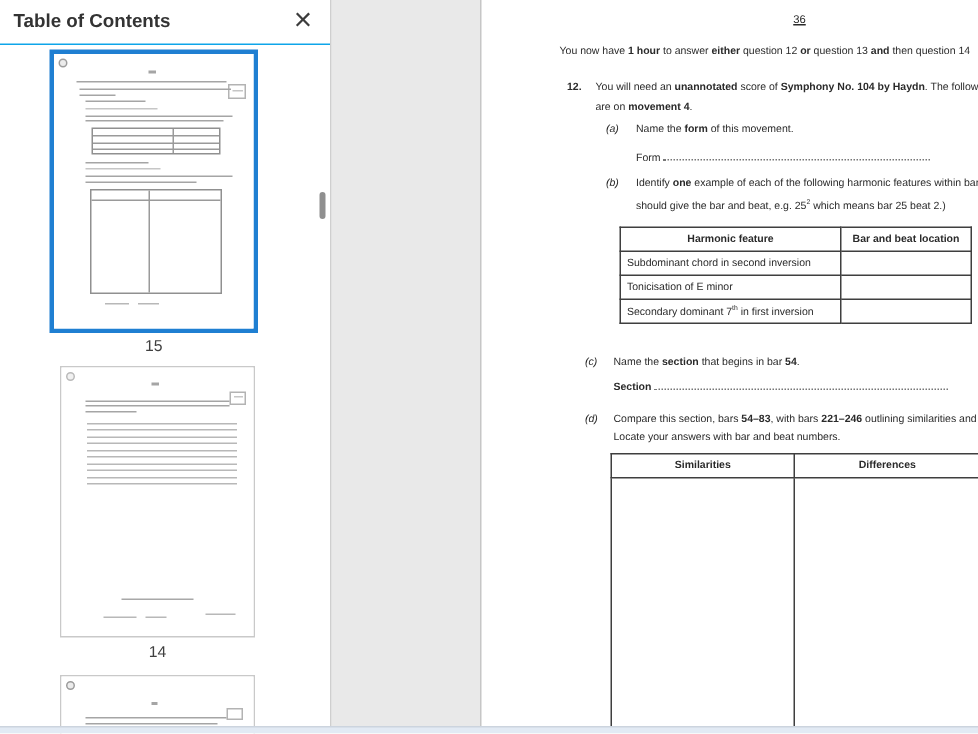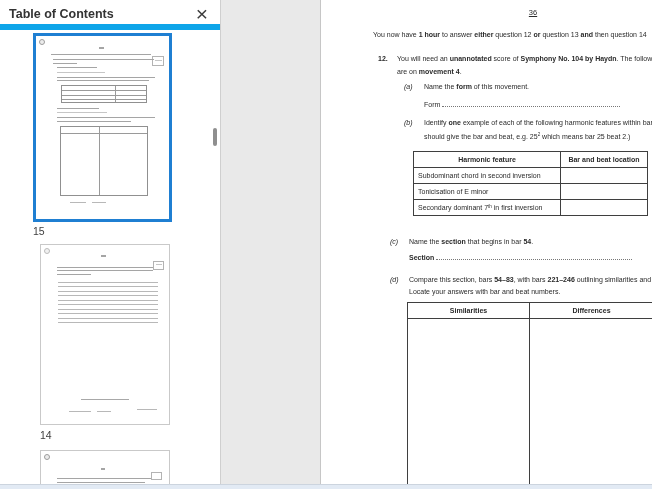--- a/index.html
+++ b/index.html
@@ -2,30 +2,30 @@
 <html><head>
 <meta charset="utf-8">
 <style>
   * { margin:0; padding:0; box-sizing:border-box; }
   body { font-family:"Liberation Sans", sans-serif; background:#fff; }
   .stage { position:relative; width:652px; height:489px; overflow:hidden; background:#e9e9e9; }
 
   
   .sidebar { position:absolute; left:0; top:0; width:221px; height:484px;
              background:#fff; border-right:1px solid #cfcfcf; }
-  .sidebar-header { position:relative; height:30px; border-bottom:6px solid #0ea5e9; }
+  .sidebar-header { position:relative; height:30px; border-bottom:1px solid #0ea5e9; }
   .sidebar-title { position:absolute; left:9px; top:7px; font-size:12.5px; font-weight:700; color:#333; }
   .close-btn { position:absolute; right:8px; top:1px; width:20px; height:26px;
                font-size:21px; font-weight:300; color:#3c3c3c; text-align:center; line-height:26px;
                cursor:pointer; }
   .thumb { position:absolute; background:#fff; }
   .thumb.selected { border:3px solid #1f7fd2; }
   .thumb.plain { border:1px solid #c9c9c9; }
   .thumb-inner { position:relative; width:100%; height:100%; background:#fff; overflow:hidden; }
-  .page-label { position:absolute; font-size:10.5px; color:#404040; }
+  .page-label { position:absolute; text-align:center; font-size:10.5px; color:#404040; }
   .ml { position:absolute; height:1px; background:#a5a5a5; }
   .ml.light { background:#c6c6c6; }
   .ml.faint { background:#b8b8b8; }
   .mini-box { position:absolute; border:1px solid #b3b3b3; }
   .mini-table { position:absolute; border:1px solid #909090; }
   .mt-h { position:absolute; left:0; right:0; height:1px; background:#9a9a9a; }
   .mt-v { position:absolute; top:0; bottom:0; width:1px; background:#9a9a9a; }
   .annot-icon { position:absolute; left:3px; top:3px; width:6px; height:6px;
                 border:1px solid #9d9d9d; border-radius:50%; background:#ececec; }
   .v-scrollbar { position:absolute; left:213px; top:128px; width:4px; height:18px;

